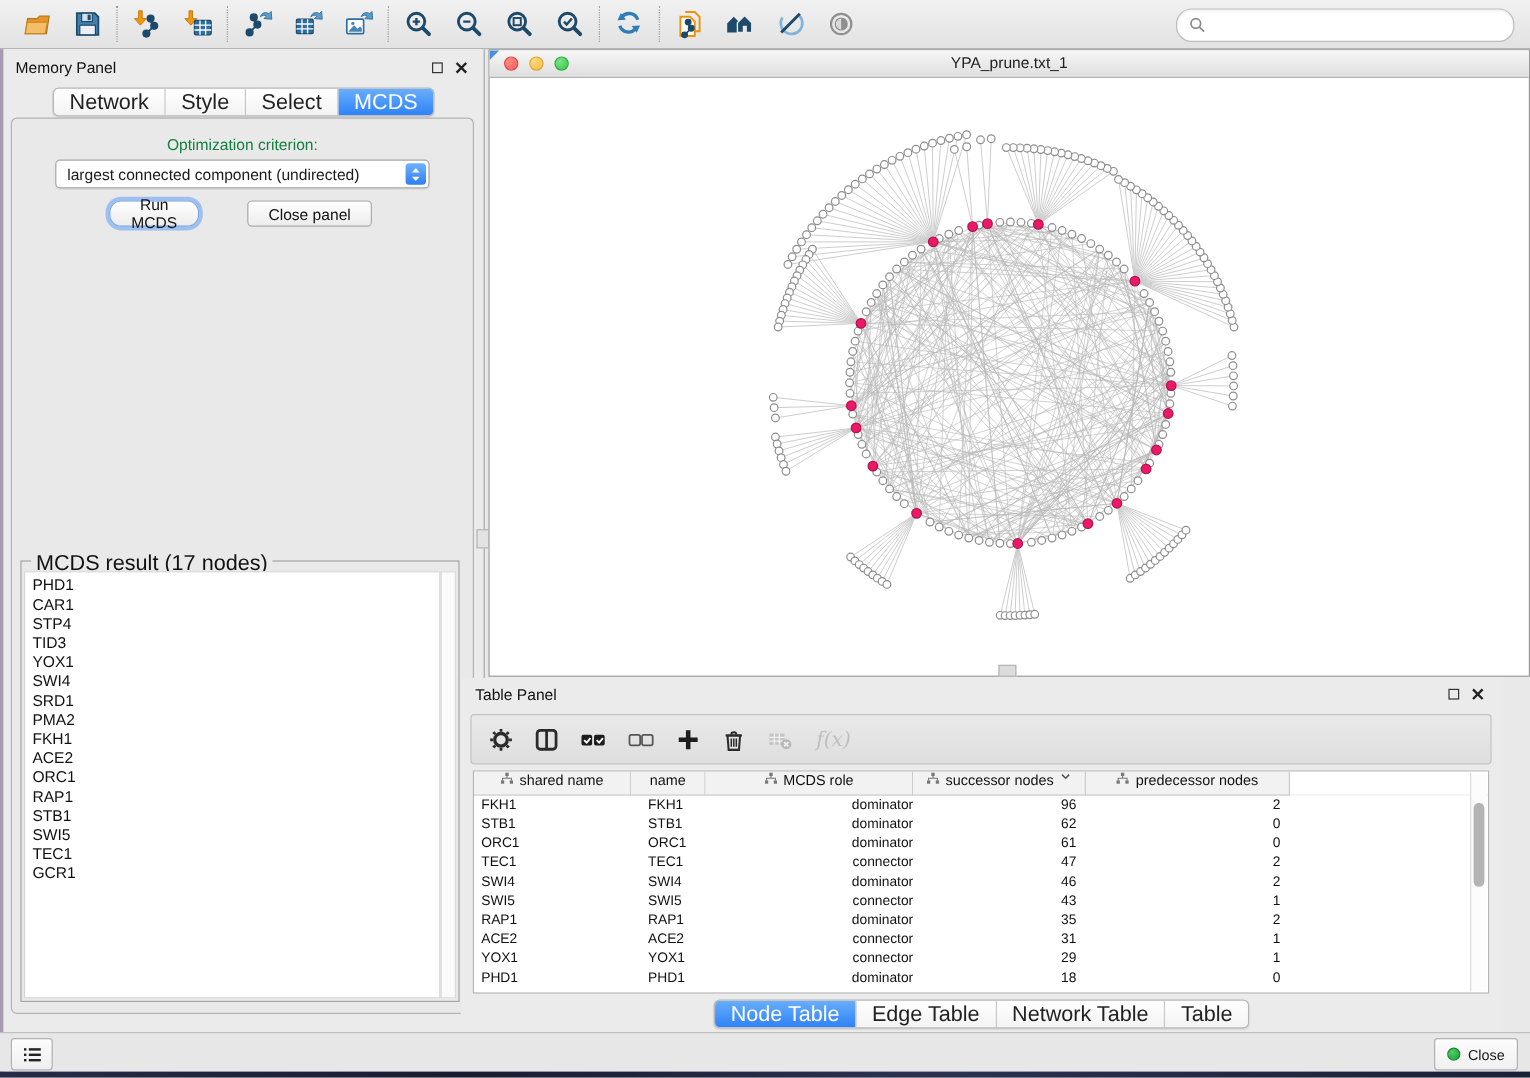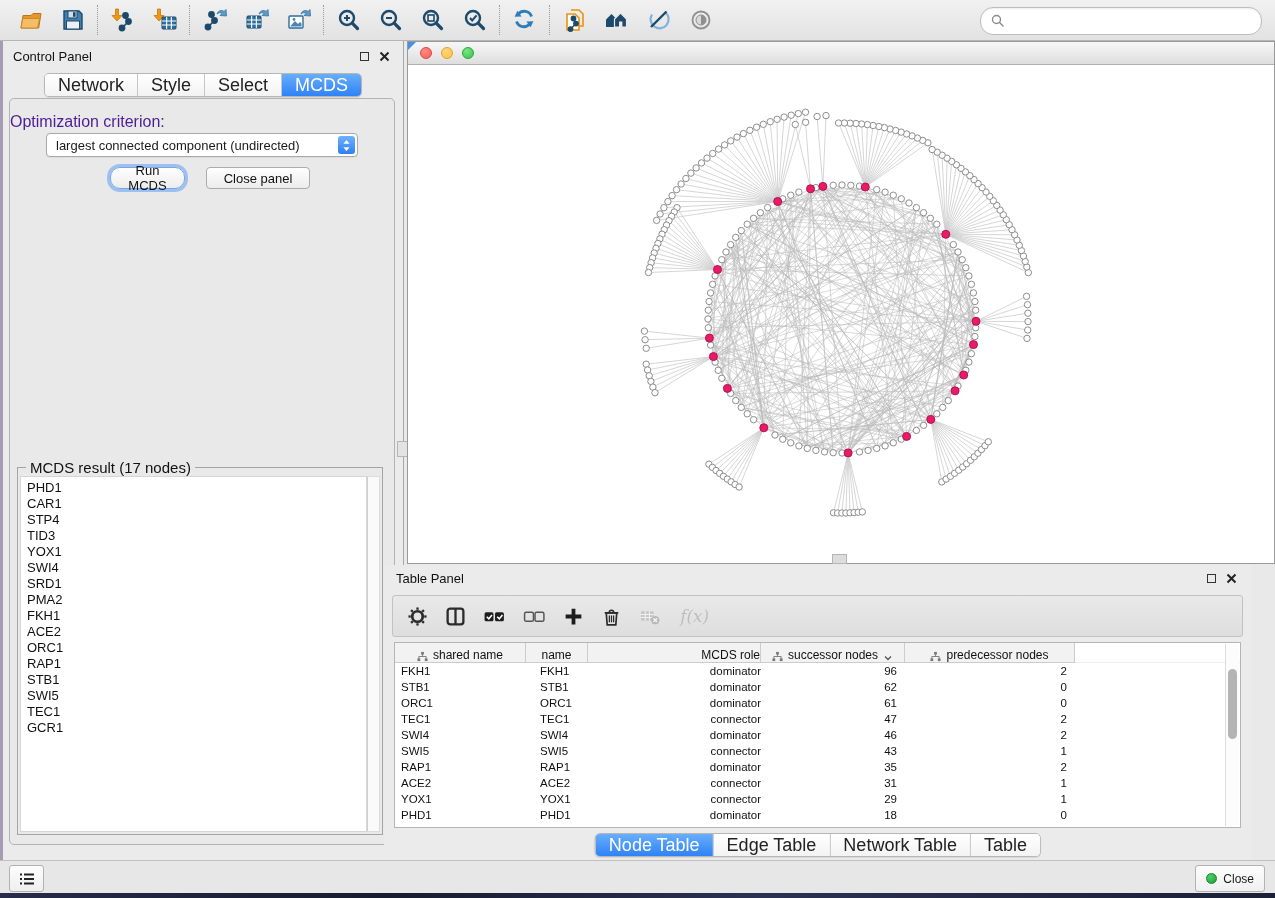--- a/index.html
+++ b/index.html
@@ -37,33 +37,33 @@
   .seg .s + .s{border-left:1px solid #c6c6c6;}
   .seg .s.active{background:linear-gradient(#68aefc,#2f82f7);color:#fff;}
   
   .control-panel{position:absolute;left:3px;top:41px;width:401px;height:819px;background:#ebebeb;
                  border-right:1px solid #a8a8a8;box-sizing:border-box;}
   .panel-title{position:absolute;left:10px;top:8px;font-size:13px;color:#111;}
   .win-ctl{position:absolute;top:9px;width:13px;height:13px;display:flex;align-items:center;justify-content:center;}
   .cp-tabs-wrap{position:absolute;left:0;top:32px;width:100%;text-align:center;}
   .cp-inner{position:absolute;left:6px;top:57px;width:386px;height:747px;background:#e9e9e9;
             border:1px solid #b3b3b3;border-radius:5px;box-sizing:border-box;}
-  .opt-label{position:absolute;left:0;top:14px;width:100%;text-align:left;font-size:16px;color:#4c1d95;}
+  .opt-label{position:absolute;left:0;top:14px;width:100%;text-align:center;font-size:13px;color:#15803d;}
   .combo{position:absolute;left:36px;right:36px;top:34px;height:22px;border:1px solid #a9a9a9;border-radius:4px;
          background:#fff;display:flex;align-items:center;box-shadow:0 1px 1px rgba(0,0,0,.06);gap:10px;}
   .combo .val{flex:1;font-size:13px;padding-left:9px;white-space:nowrap;overflow:hidden;}
   .combo .step{width:17px;height:18px;margin:1px 2px 1px 0;border-radius:3px;
                background:linear-gradient(#6db2fd,#2f7ef5);display:flex;align-items:center;justify-content:center;}
   .macbtn{position:absolute;top:68px;height:22px;border:1px solid #acacac;border-radius:4px;
           background:linear-gradient(#fff,#ececec);font:13px "Liberation Sans",sans-serif;color:#111;
           display:flex;align-items:center;justify-content:center;box-sizing:border-box;}
-  .btn-run{left:100px;width:75px;border-color:#7aa6e8;box-shadow:0 0 0 3px rgba(95,158,246,.55);border-radius:10px;}
+  .btn-run{left:81px;width:75px;border-color:#7aa6e8;box-shadow:0 0 0 3px rgba(95,158,246,.55);border-radius:10px;}
   .btn-close{left:196px;width:104px;}
   .fieldset{position:absolute;left:7px;right:11px;top:368px;bottom:9px;border:1px solid #a5a5a5;background:#e9e9e9;}
-  .fs-legend{position:absolute;top:-9px;left:8px;background:#e9e9e9;padding:0 4px;font-size:15px;color:#111;}
+  .fs-legend{position:absolute;top:-9px;left:8px;background:#e9e9e9;padding:0 4px;font-size:18px;color:#111;}
   .fs-list{position:absolute;left:2px;right:15px;top:8px;bottom:2px;background:#fff;border:1px solid #d6d6d6;
            overflow:hidden;padding-top:3px;box-sizing:border-box;}
   .fs-list .li{font-size:13px;line-height:16px;padding-left:6px;color:#111;}
   .fs-scroll{position:absolute;right:2px;top:8px;bottom:2px;width:13px;background:#fafafa;border:1px solid #dcdcdc;border-left:1px solid #d0d0d0;box-sizing:border-box;}
   
   .net-window{position:absolute;left:407px;top:41px;width:868px;height:523px;background:#fff;
               border:1px solid #9a9a9a;box-sizing:border-box;}
   .net-titlebar{position:absolute;left:0;top:0;right:0;height:22px;
                 background:linear-gradient(#f7f7f7,#dedede);border-bottom:1px solid #b0b0b0;}
   .net-title{position:absolute;width:100%;text-align:center;top:3px;font-size:13px;color:#222;}
@@ -84,24 +84,24 @@
   
   .table-panel{position:absolute;left:384px;top:565px;width:868px;height:295px;background:#ebebeb;}
   .tp-toolbar{position:absolute;left:8px;top:30px;width:851px;height:42px;background:linear-gradient(#e9e9e9,#dedede);
               border:1px solid #c2c2c2;border-radius:3px;display:flex;align-items:center;gap:17px;
               padding-left:14px;box-sizing:border-box;}
   .ttbtn{display:inline-flex;align-items:center;justify-content:center;}
   .ttbtn.disabled{opacity:.5;}
   .tbl-wrap{position:absolute;left:10px;top:77px;width:847px;height:186px;background:#fff;
             border:1px solid #b5b5b5;box-sizing:border-box;overflow:hidden;}
   .thead{display:flex;height:20px;}
-  .hcell{display:flex;align-items:flex-end;justify-content:center;gap:5px;font-size:12px;color:#111;
+  .hcell{display:flex;align-items:flex-start;justify-content:center;gap:5px;font-size:12px;color:#111;
          background:#f2f2f2;border-right:1px solid #ccc;border-bottom:1px solid #ccc;box-sizing:border-box;white-space:nowrap;}
   .hfill{flex:1;background:#fff;border-bottom:1px solid #eee;}
-  .c0{width:131px;} .c1{width:62px;} .c2{width:173px;flex-direction:column;} .c3{width:144px;} .c4{width:170px;}
+  .c0{width:131px;} .c1{width:62px;} .c2{width:173px;} .c3{width:144px;} .c4{width:170px;}
   .trow{display:flex;height:16px;}
   .tcell{font-size:11.5px;line-height:16px;box-sizing:border-box;white-space:nowrap;overflow:hidden;color:#111;}
   .tcell.c0{padding-left:6px;} .tcell.c1{padding-left:14px;} .tcell.c2{padding-left:26px;text-align:right;}
   .tcell.c3,.tcell.c4{text-align:right;padding-right:8px;}
   .tcell.cf{flex:1;}
   .tbl-scroll{position:absolute;right:1px;top:1px;bottom:1px;width:13px;background:#fcfcfc;border-left:1px solid #ddd;}
   .tbl-thumb{position:absolute;left:2px;top:25px;width:9px;height:70px;border-radius:4.5px;background:#b4b4b4;}
   .tp-tabs-wrap{position:absolute;left:50%;transform:translateX(-50%);top:268px;}
   
   .flt-box{width:9px;height:9px;border:1.5px solid #333;box-sizing:border-box;}
@@ -255,21 +255,21 @@
           <circle cx="6.5" cy="6.5" r="4" fill="none" stroke="#8a8a8a" stroke-width="1.4"></circle>
           <line x1="9.6" y1="9.6" x2="13" y2="13" stroke="#8a8a8a" stroke-width="1.4" stroke-linecap="round"></line>
         </svg>
       <input placeholder="" style="">
     </span>
   </div>
 
   <div class="left-strip"></div>
 
   <div class="control-panel">
-    <span class="panel-title">Control Panel</span>
+    <span class="panel-title">Memory Panel</span>
     <span class="win-ctl" style="right:32px;">
         <span class="flt-box"></span>
       </span>
     <span class="win-ctl" style="right:12px;">
       <svg width="11" height="11" viewBox="0 0 11 11">
           <path d="M1.5 1.5 L9.5 9.5 M9.5 1.5 L1.5 9.5" stroke="#222" stroke-width="2"></path>
         </svg>
     </span>
     <div class="cp-tabs-wrap"><span class="seg" id="cp-tabs">
           <span class="s">Network</span>
@@ -315,20 +315,21 @@
     </div>
   </div>
 
   <div class="v-grip"></div>
 
   <div class="net-window">
     <div class="net-titlebar">
       <span class="tl red"></span>
       <span class="tl yel"></span>
       <span class="tl grn"></span>
+      <div class="net-title">YPA_prune.txt_1</div>
     </div>
     <svg id="net-svg" width="866" height="499" viewBox="0 0 866 499">
         <g>
           <line x1="493.3" y1="375.2" x2="300.3" y2="263.8" class="chord"></line>
           <line x1="554.2" y1="195.7" x2="300.0" y2="255.0" class="chord"></line>
           <line x1="322.6" y1="329.4" x2="313.8" y2="195.7" class="chord"></line>
           <line x1="304.6" y1="220.3" x2="485.3" y2="378.8" class="chord"></line>
           <line x1="322.6" y1="180.6" x2="367.0" y2="371.0" class="chord"></line>
           <line x1="374.7" y1="375.2" x2="508.4" y2="143.6" class="chord"></line>
           <line x1="501.0" y1="139.0" x2="425.2" y2="121.3" class="chord"></line>

